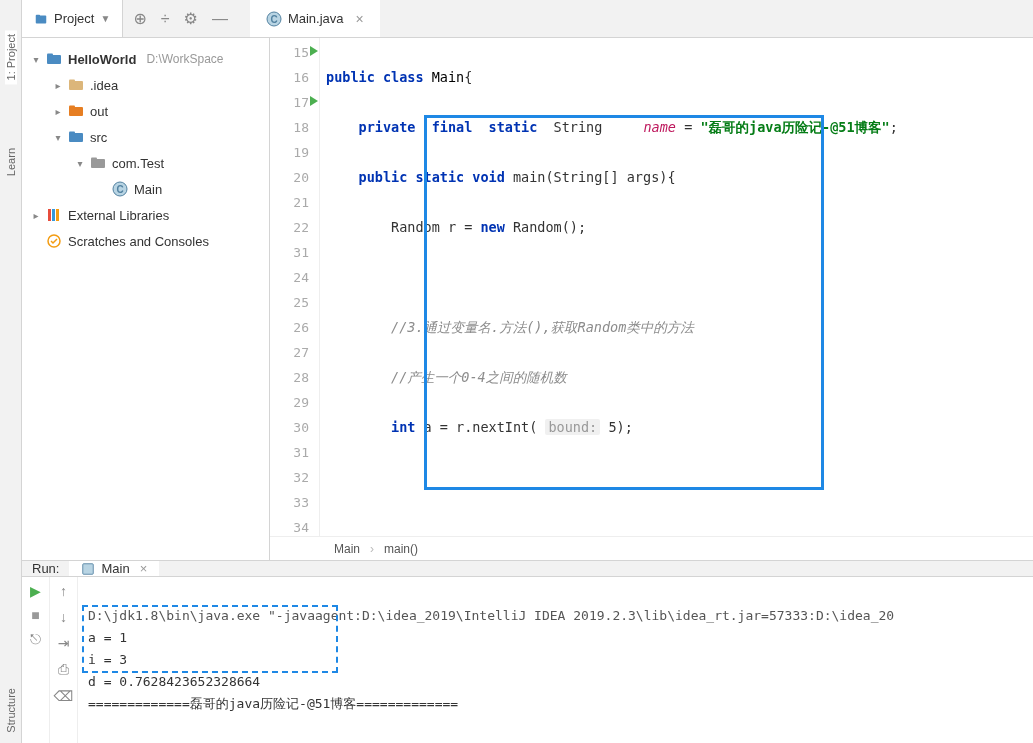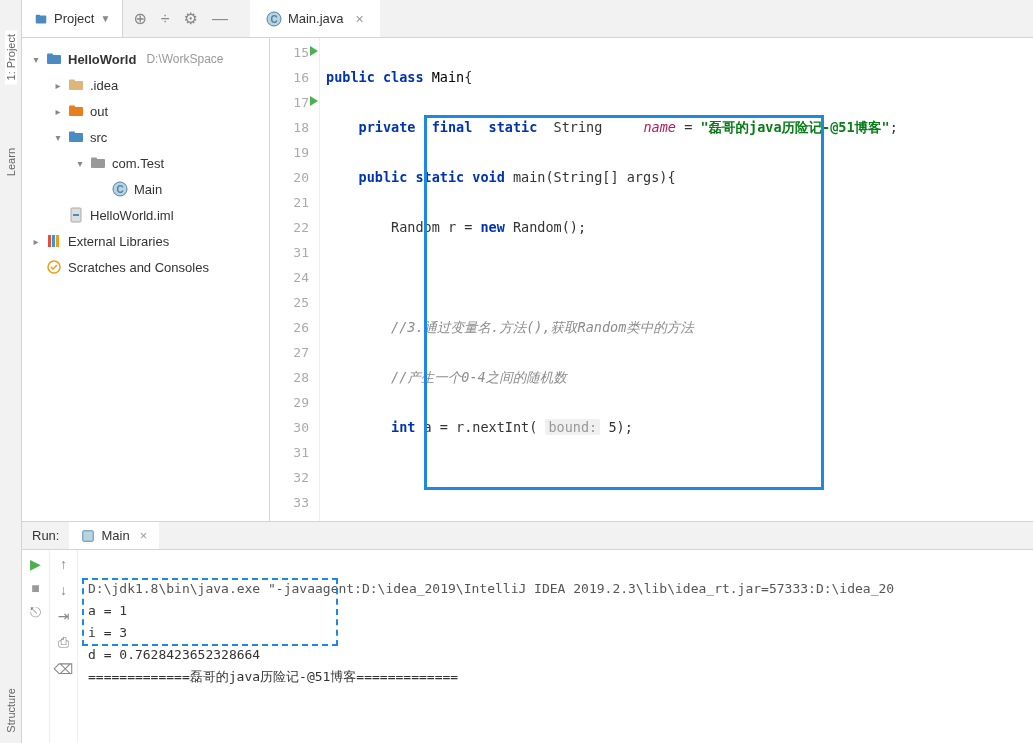--- a/index.html
+++ b/index.html
@@ -49,21 +49,21 @@
 .type { color: #000; }
 .hint { color: #999; background: #f0f0f0; padding: 0 3px; border-radius: 2px; font-style: normal; }
 
 
 .blue-box { position: absolute; border: 3px solid #1e88e5; pointer-events: none; }
 
 .breadcrumb { height: 24px; border-top: 1px solid #eee; display: flex; align-items: center; padding-left: 64px; gap: 10px; color: #555; font-size: 12px; }
 .breadcrumb .sep { color: #bbb; }
 
 
-.run-panel { position: absolute; left: 22px; right: 0; bottom: 0; height: 222px; border-top: 1px solid #d4d4d4; background: #fff; display: flex; flex-direction: column; }
+.run-panel { position: absolute; left: 22px; right: 0; bottom: 0; height: 183px; border-top: 1px solid #d4d4d4; background: #fff; display: flex; flex-direction: column; }
 .run-header { height: 28px; background: #f2f2f2; border-bottom: 1px solid #d4d4d4; display: flex; align-items: center; padding-left: 10px; gap: 10px; }
 .run-tab { display: flex; align-items: center; gap: 6px; padding: 0 12px; height: 100%; background: #fff; }
 .run-body { flex: 1; display: flex; }
 .run-tools { width: 28px; display: flex; flex-direction: column; align-items: center; padding-top: 6px; gap: 8px; border-right: 1px solid #eee; }
 .run-tools span, .run-tools2 span { color: #888; font-size: 14px; cursor: pointer; }
 .run-tools2 { width: 28px; display: flex; flex-direction: column; align-items: center; padding-top: 6px; gap: 10px; border-right: 1px solid #eee; }
 .console { flex: 1; font-family: "Consolas", monospace; font-size: 13px; line-height: 22px; padding: 6px 10px; position: relative; white-space: pre; color: #333; }
 .console .cmd { color: #555; text-align: center; }
 .console-box { position: absolute; border: 2px dashed #1e88e5; pointer-events: none; }
 
@@ -155,28 +155,20 @@
       </svg>
     <span class="name">com.Test</span>
   </div>
   <div class="tree-item indent-3">
     <span class="chev blank">▸</span>
     <svg viewBox="0 0 16 16">
         <circle cx="8" cy="8" r="7" fill="#b8d4e3" stroke="#5382a1"></circle>
         <text x="8" y="12" text-anchor="middle" font-size="10" fill="#5382a1" font-weight="bold">C</text>
       </svg>
     <span class="name">Main</span>
-  </div>
-  <div class="tree-item indent-1">
-    <span class="chev blank">▸</span>
-    <svg viewBox="0 0 16 16">
-        <rect x="3" y="1" width="10" height="14" rx="1" fill="#ddd" stroke="#aaa"></rect>
-        <rect x="5" y="7" width="6" height="2" fill="#4a8bc2"></rect>
-      </svg>
-    <span class="name">HelloWorld.iml</span>
   </div>
   <div class="tree-item">
     <span class="chev">▸</span>
     <svg viewBox="0 0 16 16">
         <rect x="2" y="2" width="3" height="12" fill="#e74c3c"></rect>
         <rect x="6" y="2" width="3" height="12" fill="#3498db"></rect>
         <rect x="10" y="2" width="3" height="12" fill="#f39c12"></rect>
       </svg>
     <span class="name">External Libraries</span>
   </div>

